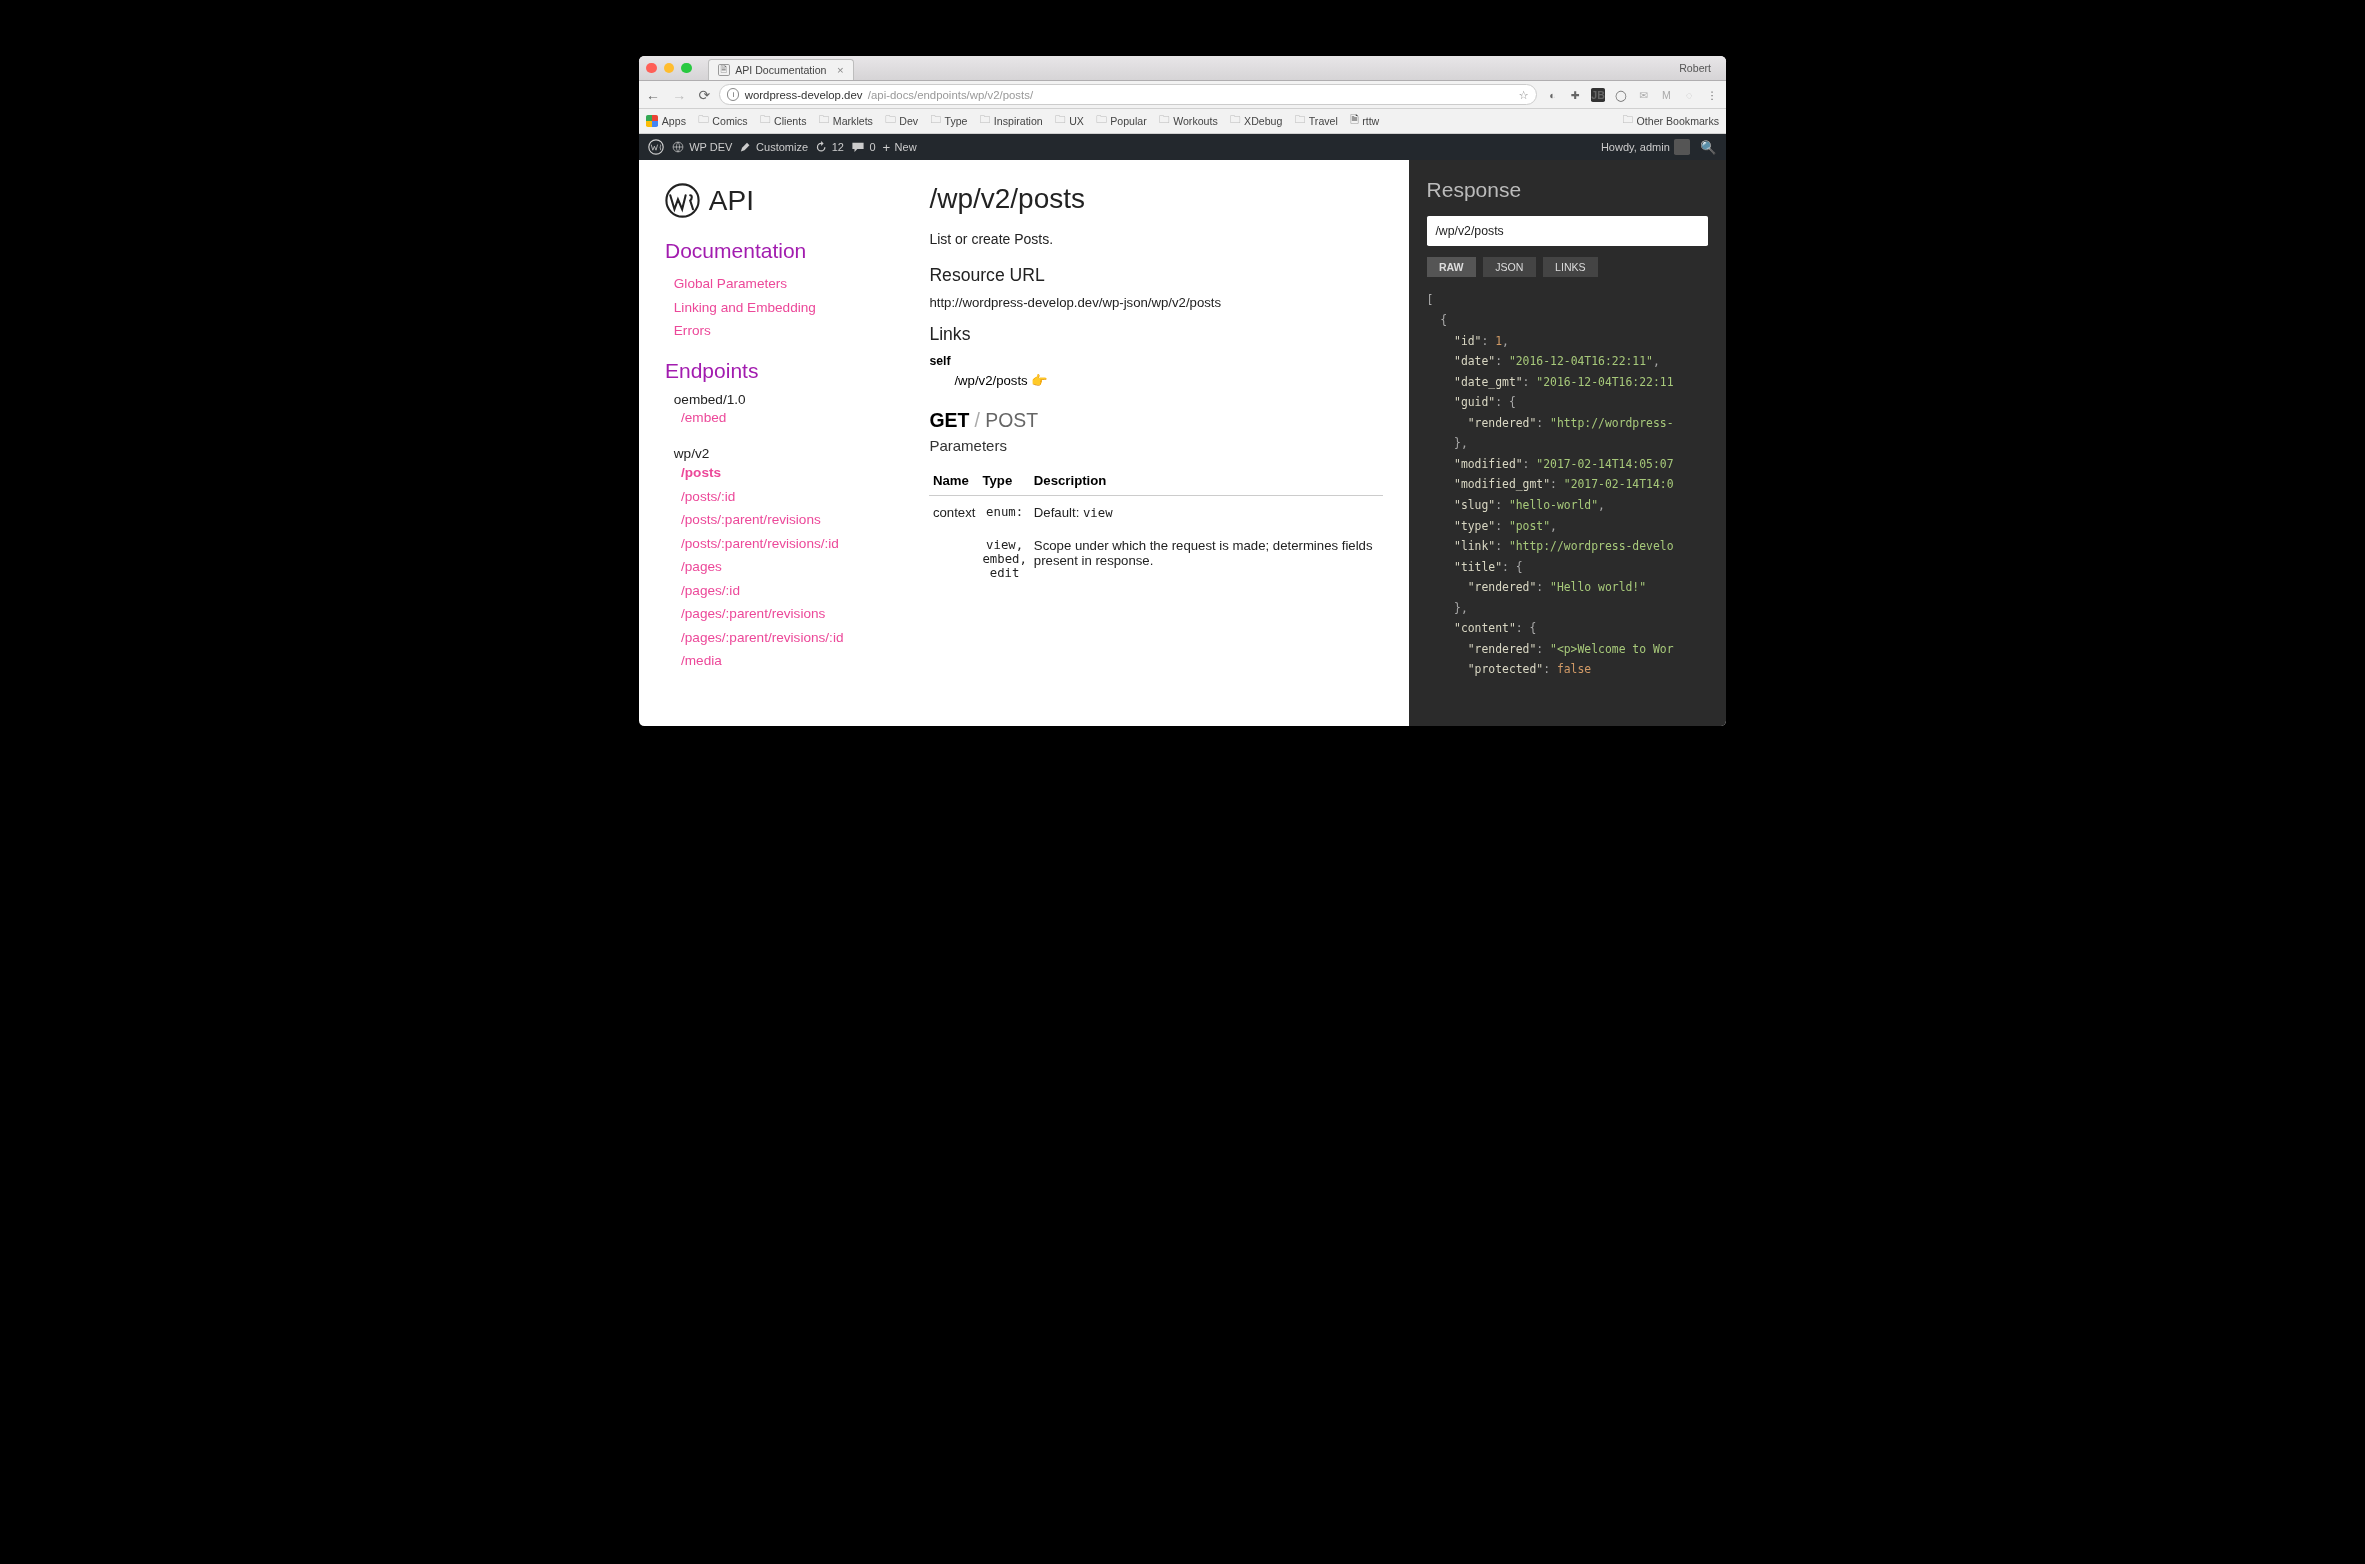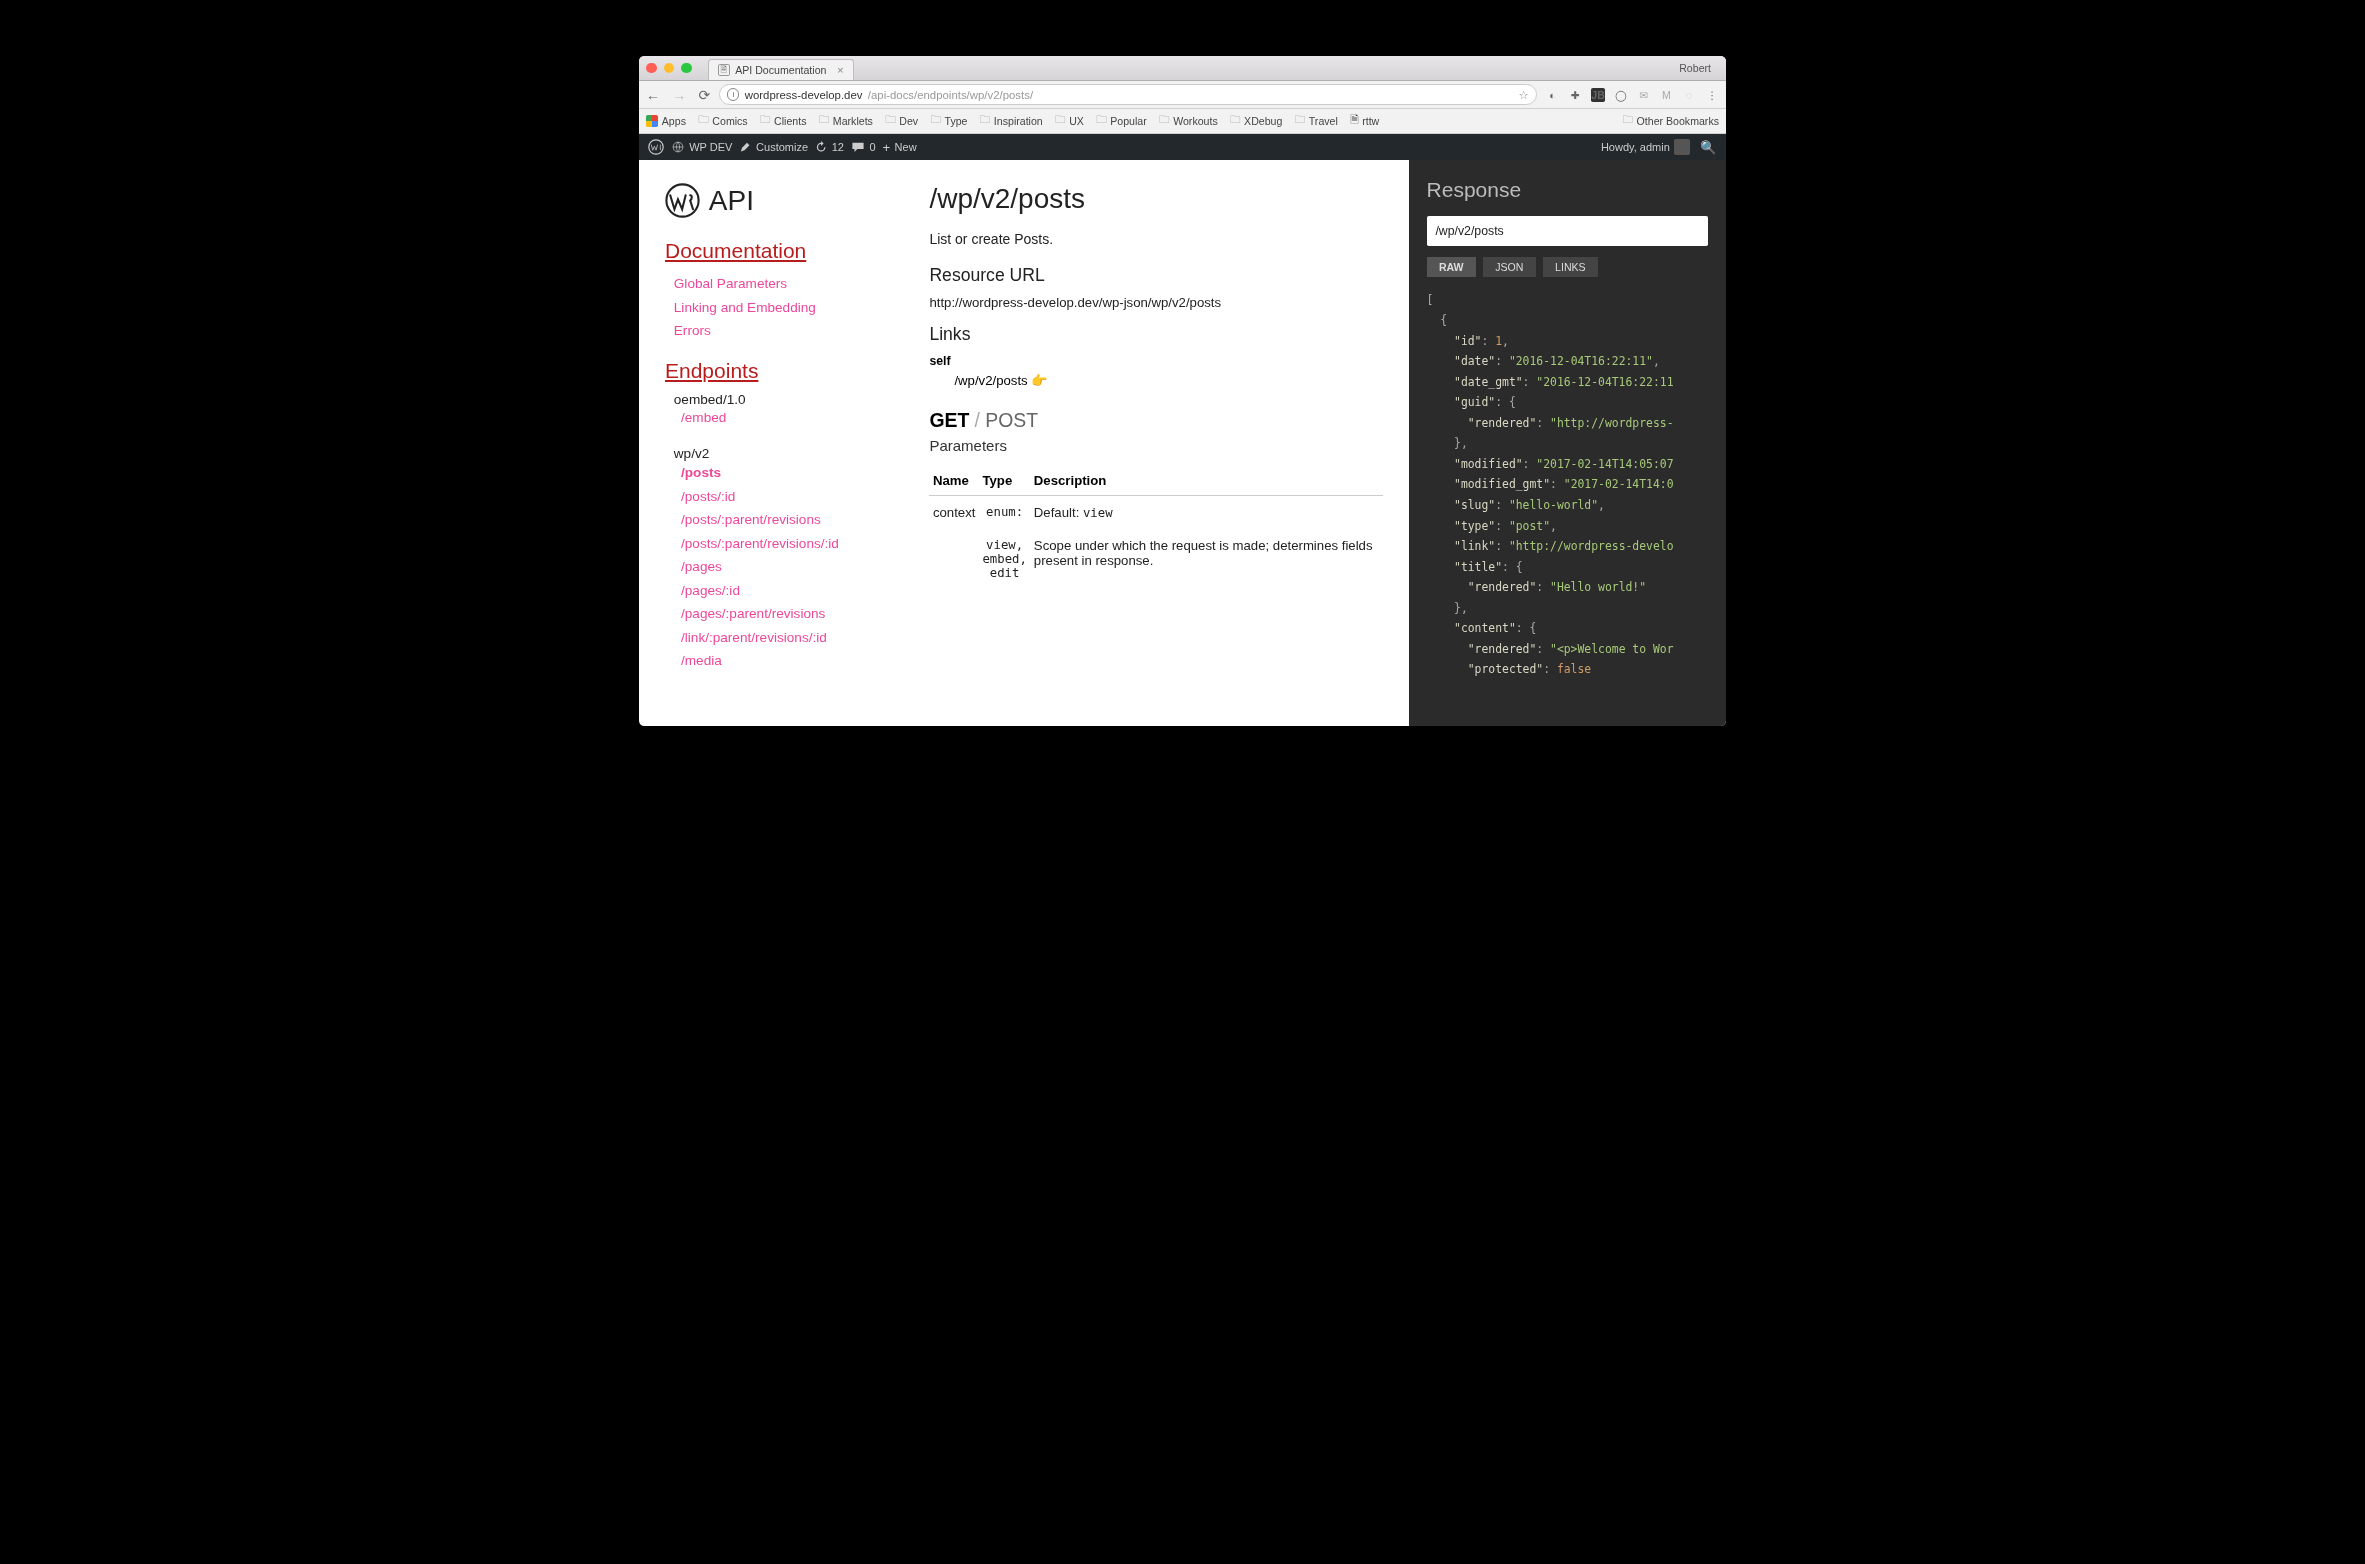--- a/index.html
+++ b/index.html
@@ -44,21 +44,21 @@
 .wpbar svg { fill: #ccc; }
 
 
 .content { flex: 1; display: flex; overflow: hidden; }
 
 
 .sidebar { width: 264px; padding: 23px 26px; overflow-y: auto; }
 .logo-row { display: flex; align-items: center; gap: 8.8px; margin-bottom: 21px; }
 .logo-row svg { width: 35px; height: 35px; }
 .logo-row .api-text { font-size: 28px; color: #222; font-weight: 400; }
-.sec-h { font-size: 21px; color: #b91c1c; margin: 16px 0 8.8px; font-weight: 400; text-decoration: underline; }
+.sec-h { font-size: 21px; color: #a21caf; margin: 16px 0 8.8px; font-weight: 400; }
 .sidebar a, .sidebar .li { display: block; color: #ec4899; text-decoration: none; font-size: 13.6px; line-height: 1.6; padding: 0.9px 0; cursor: pointer; }
 .sidebar .indent1 { padding-left: 8.8px; }
 .sidebar .indent2 { padding-left: 16px; }
 .sidebar .bold { font-weight: 700; }
 .sidebar .group-h { font-size: 13.6px; color: #222; margin-top: 7px; }
 
 
 .main { flex: 1; padding: 23px 26.4px; overflow-y: auto; }
 .main h1 { font-size: 28px; color: #222; font-weight: 400; margin-bottom: 16px; }
 .main p { font-size: 14px; color: #222; margin-bottom: 17.6px; }
@@ -257,21 +257,21 @@
       <a class="indent2">/embed</a>
 
       <div class="group-h indent1" style="margin-top:16px">wp/v2</div>
       <a class="indent2 bold">/posts</a>
       <a class="indent2">/posts/:id</a>
       <a class="indent2">/posts/:parent/revisions</a>
       <a class="indent2">/posts/:parent/revisions/:id</a>
       <a class="indent2">/pages</a>
       <a class="indent2">/pages/:id</a>
       <a class="indent2">/pages/:parent/revisions</a>
-      <a class="indent2">/link/:parent/revisions/:id</a>
+      <a class="indent2">/pages/:parent/revisions/:id</a>
       <a class="indent2">/media</a>
     </div>
 
     <div class="main">
       <h1>/wp/v2/posts</h1>
       <p>List or create Posts.</p>
       <h2>Resource URL</h2>
       <div class="url">http://wordpress-develop.dev/wp-json/wp/v2/posts</div>
       <h2>Links</h2>
       <div class="link-self">self</div>

